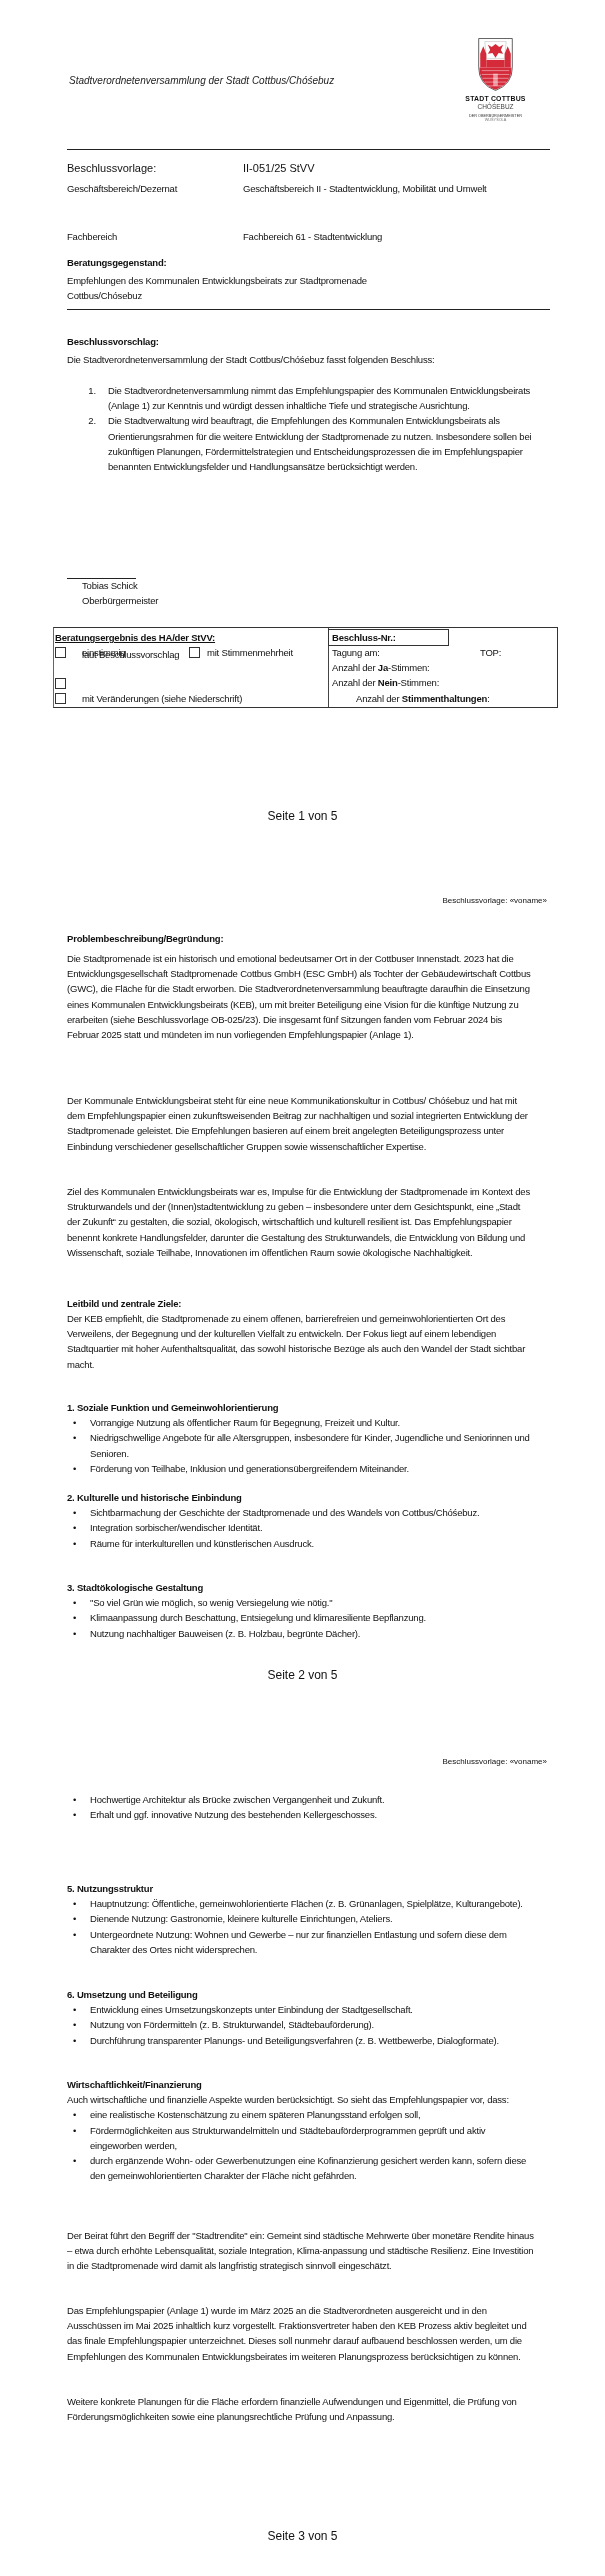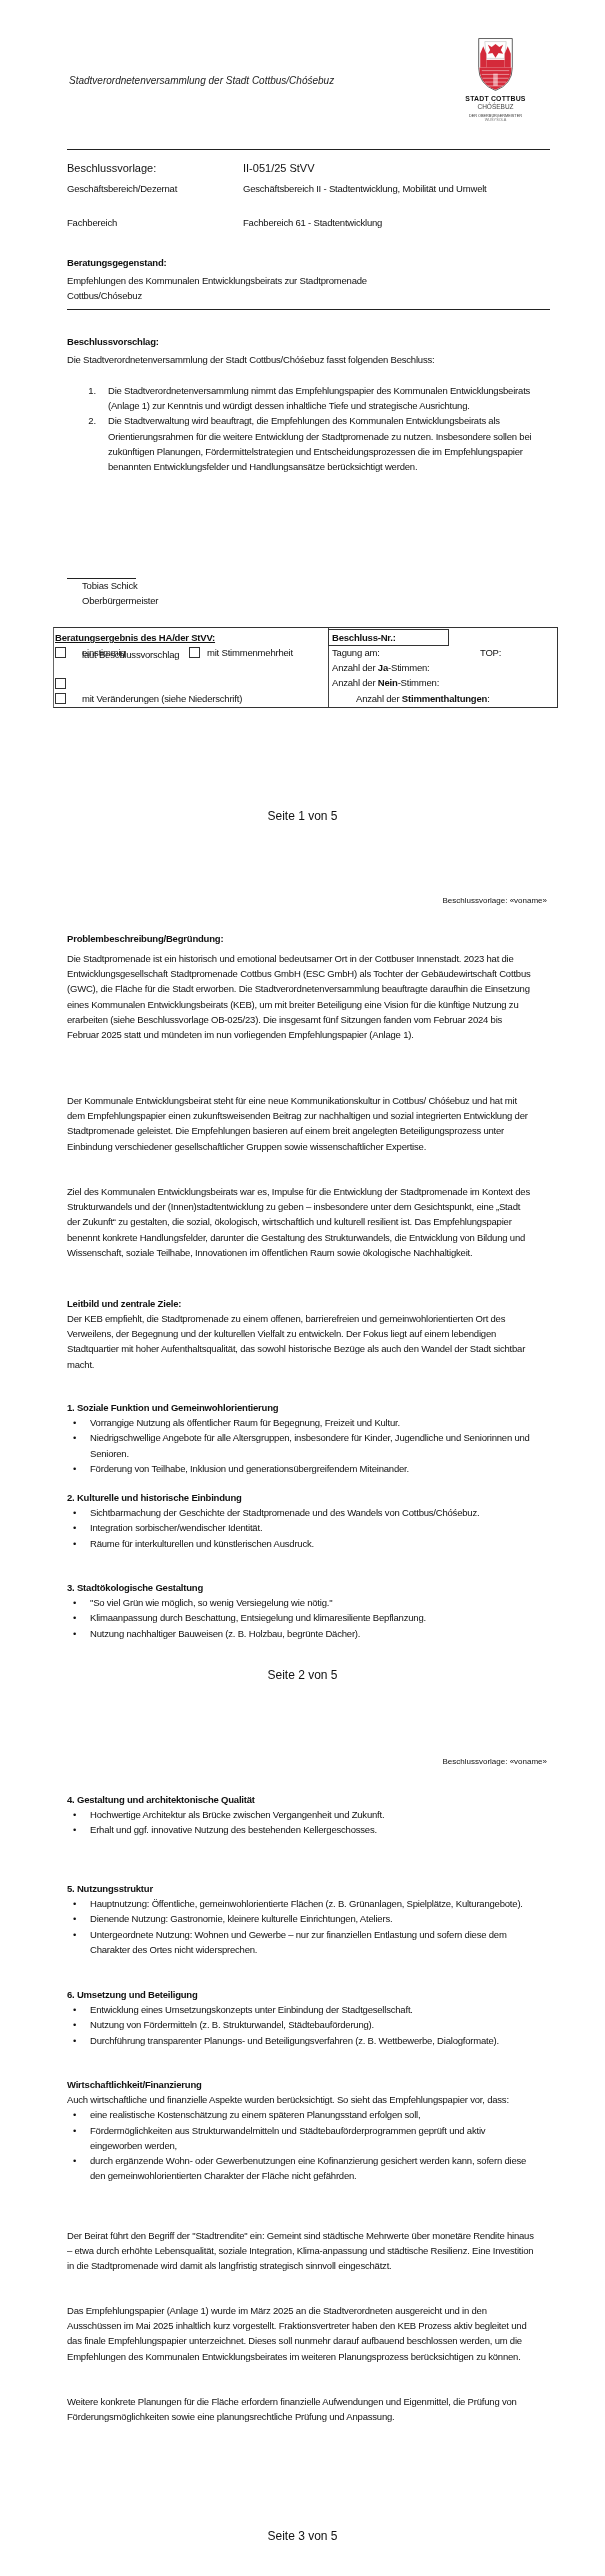--- a/index.html
+++ b/index.html
@@ -70,21 +70,21 @@
 <div class="abs rule" style="top:149px;"></div>
 
 <div class="abs meta-row meta-big" style="top:162px;height:17px;">
   <span class="k">Beschlussvorlage:</span>
   <span class="v">II-051/25 StVV</span>
 </div>
 <div class="abs meta-row t" style="top:181px;height:30.5px;">
   <span class="k">Geschäftsbereich/Dezernat</span>
   <span class="v" style="width:282px;">Geschäftsbereich II - Stadtentwicklung, Mobilität und Umwelt</span>
 </div>
-<div class="abs meta-row t" style="top:215px;height:15.2px;">
+<div class="abs meta-row t" style="top:229px;height:15.2px;">
   <span class="k">Fachbereich</span>
   <span class="v">Fachbereich 61 - Stadtentwicklung</span>
 </div>
 
 <div class="abs t b" style="left:67px;top:255px;">Beratungsgegenstand:</div>
 <div class="abs t" style="left:67px;top:273px;width:335px;">Empfehlungen des Kommunalen Entwicklungsbeirats zur Stadtpromenade Cottbus/Chósebuz</div>
 
 <div class="abs rule" style="top:309px;"></div>
 
 <div class="abs t b" style="left:67px;top:334px;">Beschlussvorschlag:</div>
@@ -174,21 +174,20 @@
     <li>Klimaanpassung durch Beschattung, Entsiegelung und klimaresiliente Bepflanzung.</li>
     <li>Nutzung nachhaltiger Bauweisen (z. B. Holzbau, begrünte Dächer).</li>
   </ul>
 </div>
 
 <div class="abs pagenum" style="top:1668px;">Seite 2 von 5</div>
 
 <div class="abs runhead" style="top:1757px;">Beschlussvorlage: «voname»</div>
 
 <div class="abs" style="left:67px;top:1792px;width:467px;">
-  <div class="t b">4. Gestaltung und architektonische Qualität</div>
   <ul class="ul-list t">
     <li>Hochwertige Architektur als Brücke zwischen Vergangenheit und Zukunft.</li>
     <li>Erhalt und ggf. innovative Nutzung des bestehenden Kellergeschosses.</li>
   </ul>
 </div>
 
 <div class="abs" style="left:67px;top:1881px;width:467px;">
   <div class="t b">5. Nutzungsstruktur</div>
   <ul class="ul-list t">
     <li>Hauptnutzung: Öffentliche, gemeinwohlorientierte Flächen (z. B. Grünanlagen, Spielplätze, Kulturangebote).</li>

